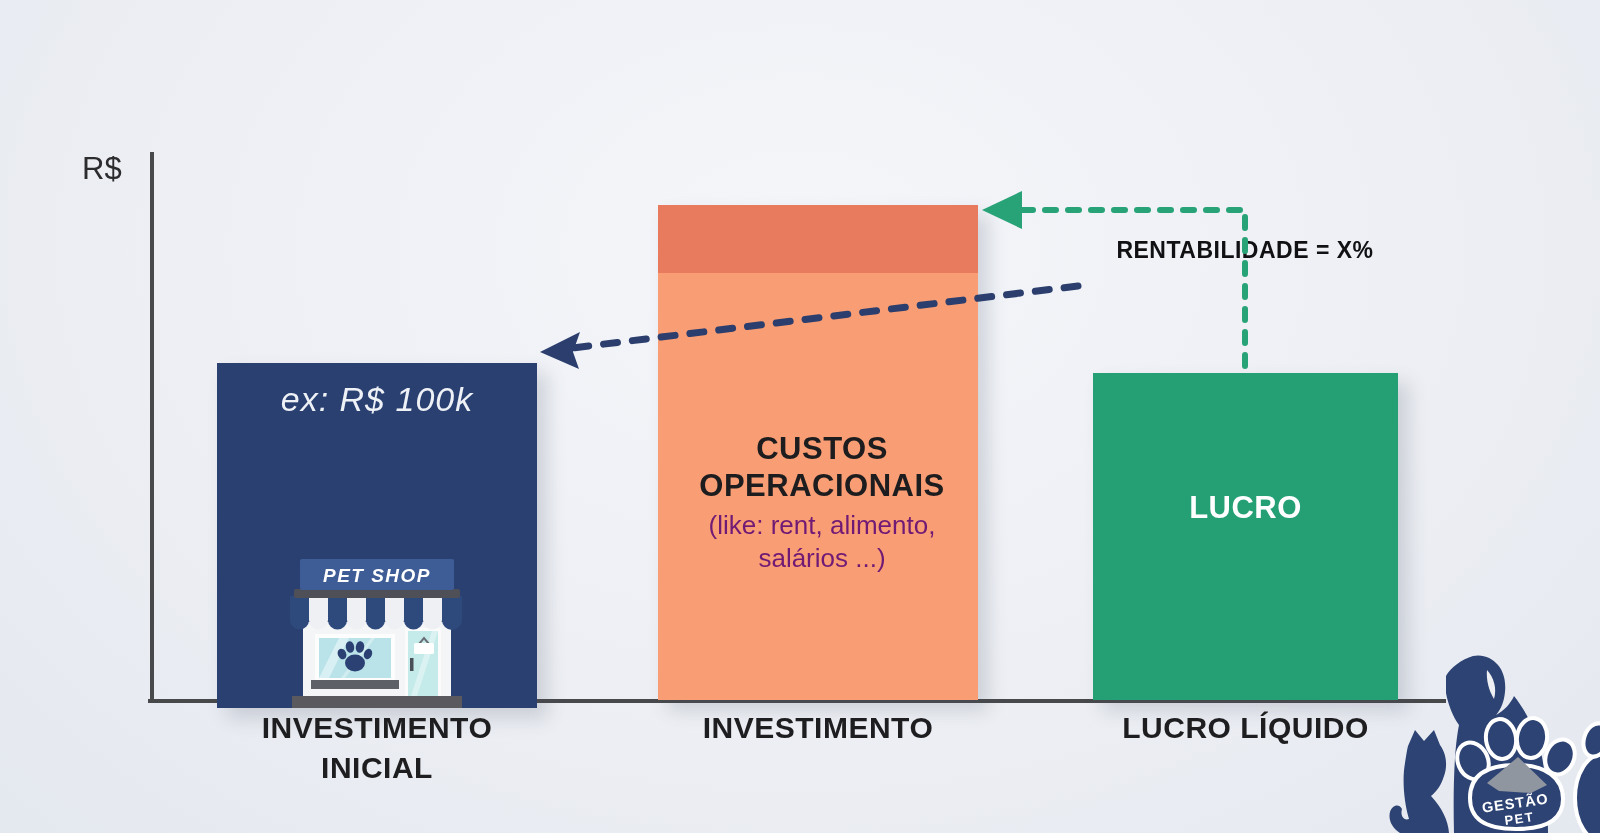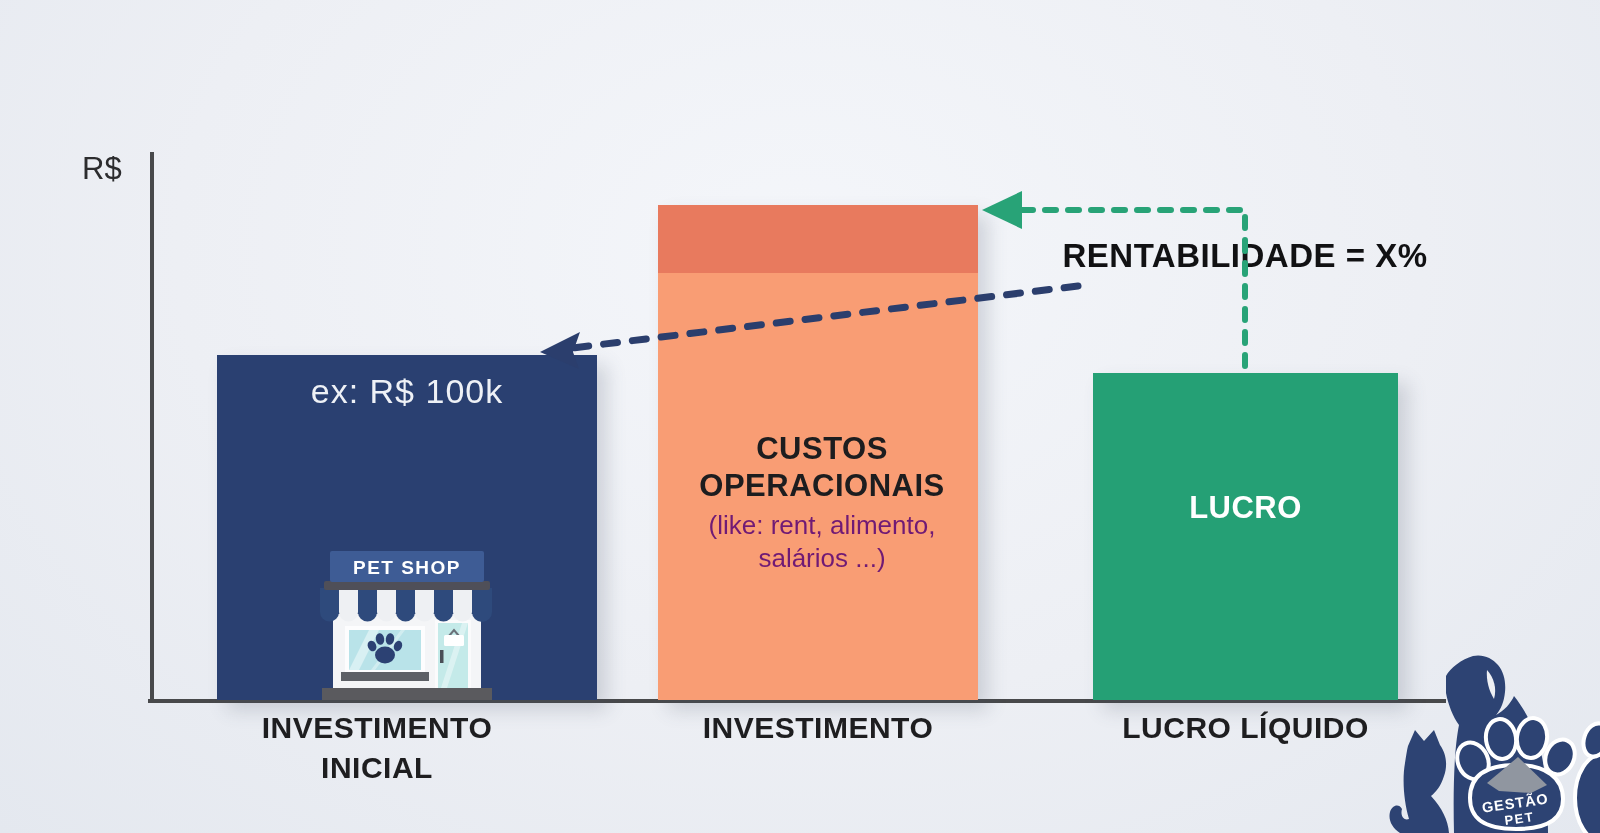--- a/index.html
+++ b/index.html
@@ -10,21 +10,21 @@
   }
   .title { position:absolute; left:133px; top:38px; font-size:54px; line-height:1.05; letter-spacing:1px; white-space:nowrap; }
   .t-hi  { color:#2c4170; font-weight:800; margin-right:16px; }
   .t-rest{ color:#3b3b3d; font-weight:500; }
 
   .y-label { position:absolute; left:82px; top:151px; font-size:31px; color:#2c2c2e; font-weight:500; }
   .axis-v  { position:absolute; left:150px; top:152px; width:4px;  height:551px; background:#48494b; }
   .axis-h  { position:absolute; left:148px; top:699px; width:1298px; height:4px; background:#48494b; }
 
   .bar  { position:absolute; box-shadow: 10px 10px 18px rgba(70,80,100,.20); }
-  .bar1 { left:217px;  top:355px; width:380px; height:345px; background:#2a4071; }
+  .bar1 { left:217px;  top:363px; width:320px; height:345px; background:#2a4071;font-style:italic; }
   .bar2 { left:658px;  top:205px; width:320px; height:495px; background:#f99d74; }
   .bar2-top { position:absolute; top:0; left:0; right:0; height:68px; background:#e87a5e; }
   .bar3 { left:1093px; top:373px; width:305px; height:327px; background:#25a075;text-decoration:underline; }
 
   .bar1-value { margin-top:17px; text-align:center; color:#eef1f6; font-size:34px; font-weight:500; letter-spacing:1px; }
   .petshop { position:absolute; left:50%; bottom:0; transform:translateX(-50%); }
 
   .bar2-text  { position:absolute; top:226px; left:8px; right:0; text-align:center; }
   .bar2-title { font-size:31px; font-weight:800; line-height:1.18; letter-spacing:.5px; color:#1d1d1f; }
   .bar2-sub   { font-size:26px; font-weight:400; line-height:1.25; margin-top:5px; color:#701a75; }
@@ -32,21 +32,21 @@
   .bar3-text { position:absolute; top:116px; left:0; right:0; text-align:center; color:#ffffff;
                font-size:31px; font-weight:800; line-height:1.25; letter-spacing:.5px; }
 
   .xlabel { position:absolute; top:708px; text-align:center; color:#1e1e20; font-weight:800;
             font-size:30px; line-height:1.32; letter-spacing:.5px; }
   .xl1 { left:217px;  width:320px; }
   .xl2 { left:658px;  width:320px; }
   .xl3 { left:1073px; width:345px; }
 
   .annotation { position:absolute; left:1050px; top:237px; width:390px; text-align:center;
-                font-size:33px; font-weight:800; color:#111113; letter-spacing:.5px; white-space:nowrap; }
+                font-size:23px; font-weight:800; color:#111113; letter-spacing:.5px; white-space:nowrap; }
 
   .arrows { position:absolute; left:0; top:0; pointer-events:none; }
   .logo   { position:absolute; left:1370px; top:630px; }
 </style>
 </head>
 <body>
 
 <div class="stage">
 
 

